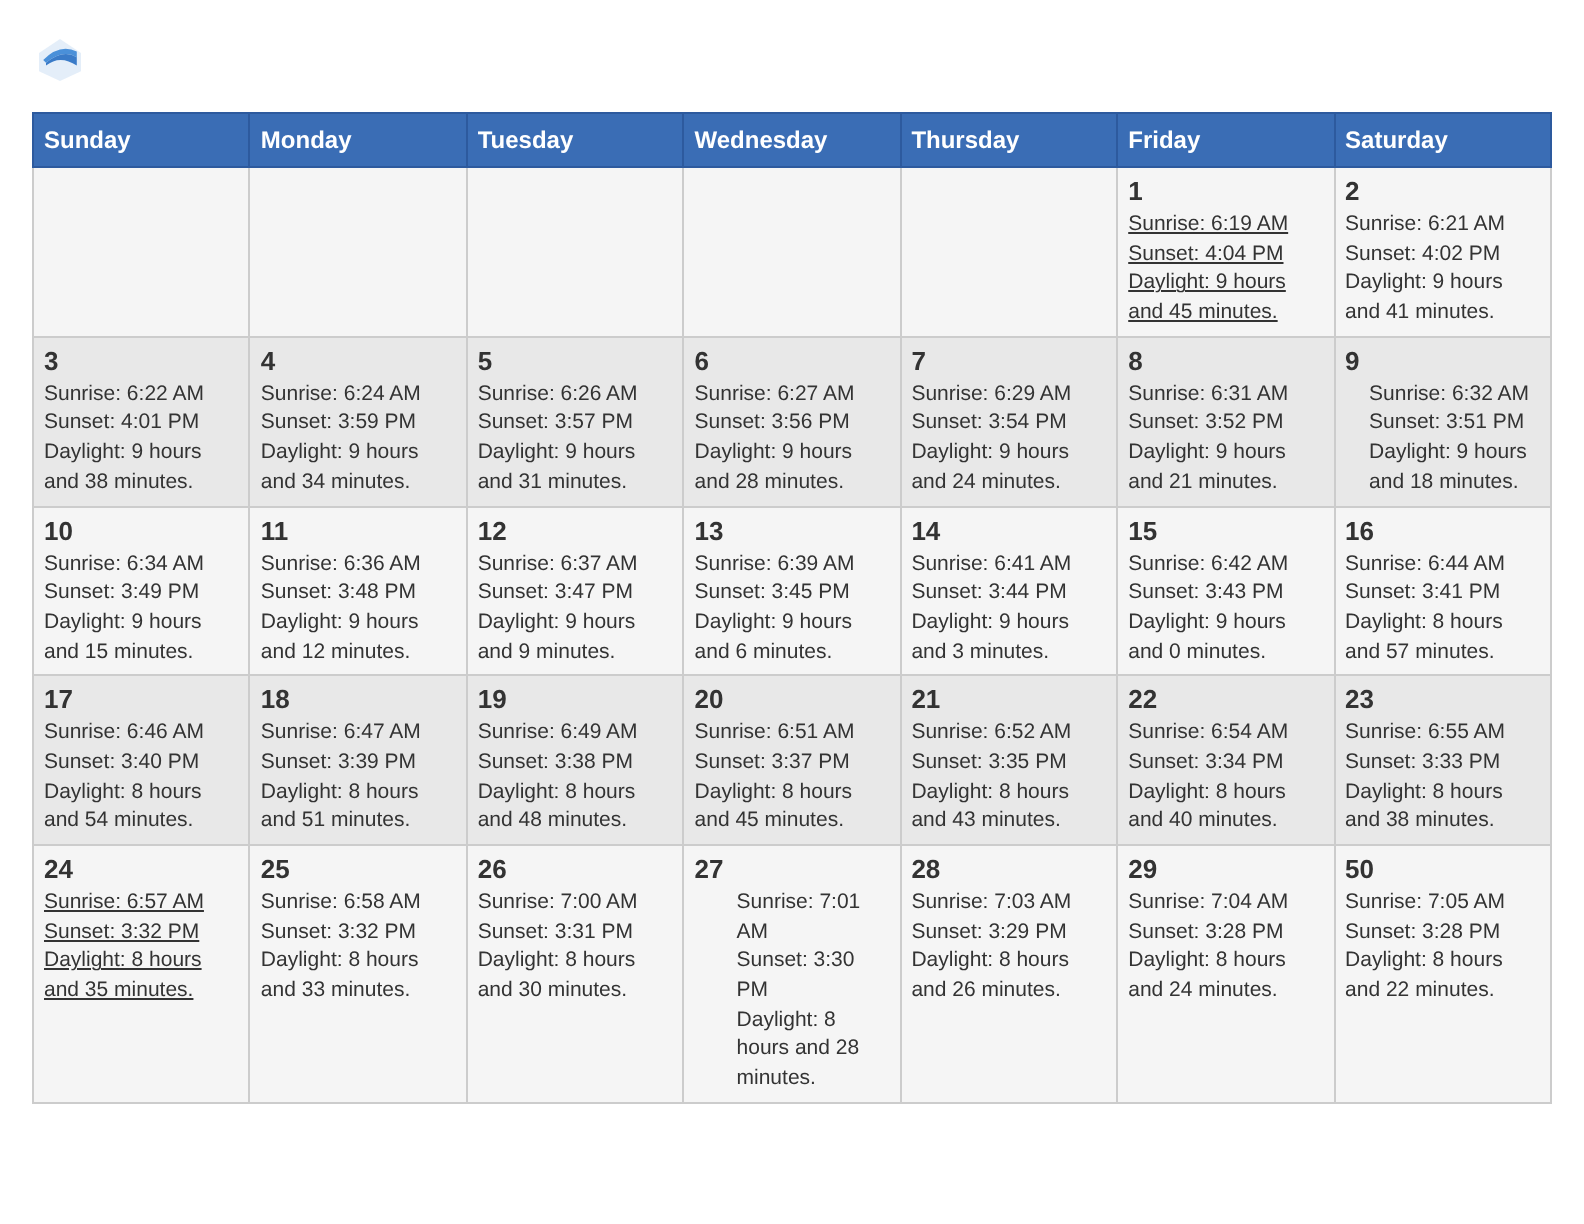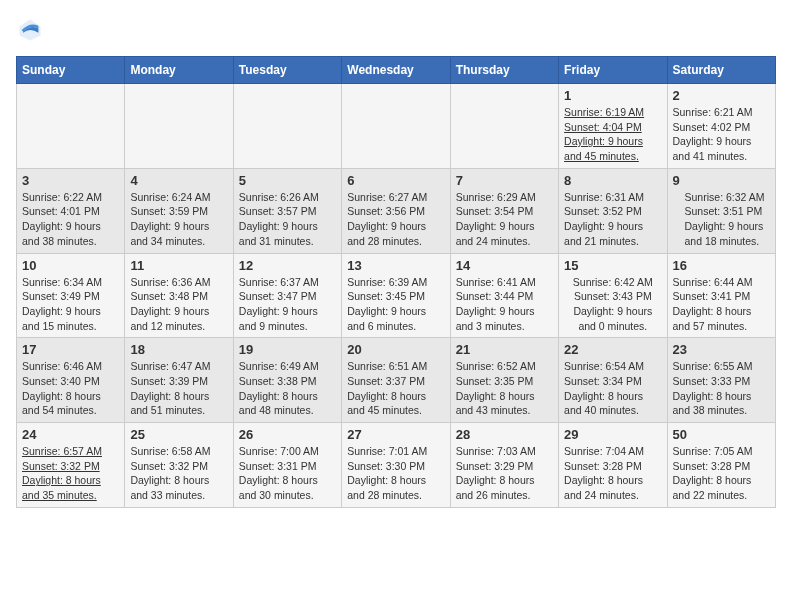--- a/index.html
+++ b/index.html
@@ -221,21 +221,21 @@
 Daylight: 9 hours and 6 minutes.</div>
         </td>
         <td>
           <span class="day-number">14</span>
           <div class="day-info" style="white-space: pre-line;">Sunrise: 6:41 AM
 Sunset: 3:44 PM
 Daylight: 9 hours and 3 minutes.</div>
         </td>
         <td>
           <span class="day-number">15</span>
-          <div class="day-info" style="white-space: pre-line; text-align: center;">Sunrise: 6:42 AM
+          <div class="day-info" style="white-space: pre-line;">Sunrise: 6:42 AM
 Sunset: 3:43 PM
 Daylight: 9 hours and 0 minutes.</div>
         </td>
         <td>
           <span class="day-number">16</span>
           <div class="day-info" style="white-space: pre-line;">Sunrise: 6:44 AM
 Sunset: 3:41 PM
 Daylight: 8 hours and 57 minutes.</div>
         </td>
       </tr>
@@ -297,21 +297,21 @@
 Daylight: 8 hours and 33 minutes.</div>
         </td>
         <td>
           <span class="day-number">26</span>
           <div class="day-info" style="white-space: pre-line;">Sunrise: 7:00 AM
 Sunset: 3:31 PM
 Daylight: 8 hours and 30 minutes.</div>
         </td>
         <td>
           <span class="day-number">27</span>
-          <div class="day-info" style="white-space: pre-line;">Sunrise: 7:01 AM
+          <div class="day-info" style="white-space: pre-line; margin-left: 21px;">Sunrise: 7:01 AM
 Sunset: 3:30 PM
 Daylight: 8 hours and 28 minutes.</div>
         </td>
         <td>
           <span class="day-number">28</span>
           <div class="day-info" style="white-space: pre-line;">Sunrise: 7:03 AM
 Sunset: 3:29 PM
 Daylight: 8 hours and 26 minutes.</div>
         </td>
         <td>

